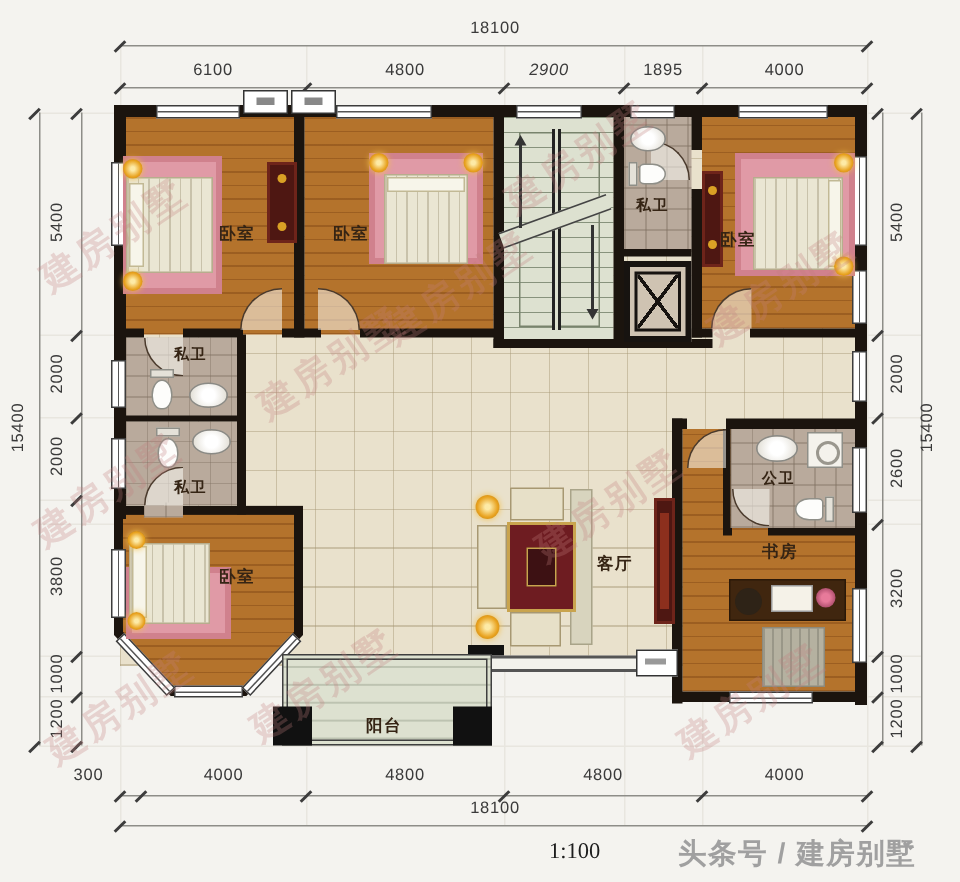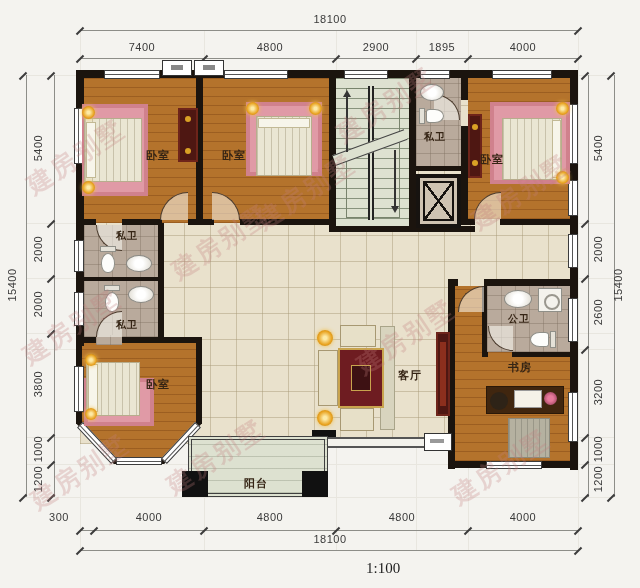--- a/index.html
+++ b/index.html
@@ -70,23 +70,23 @@
   <i class="guide" style="left:26px;top:333px;width:588px;height:1px;"></i>
   <i class="guide" style="left:26px;top:349px;width:588px;height:1px;"></i>
   <i class="guide" style="left:26px;top:437px;width:588px;height:1px;"></i>
   <i class="guide" style="left:26px;top:464px;width:588px;height:1px;"></i>
   <i class="guide" style="left:26px;top:497px;width:588px;height:1px;"></i>
 
   <span class="dt" style="left:280px;top:13px;width:100px;">18100</span>
   <i class="dl" style="left:80px;top:30px;width:498px;height:1px;"></i>
   <i class="tk" style="left:79px;top:26px;"></i>
   <i class="tk" style="left:577px;top:26px;"></i>
-  <span class="dt" style="left:112px;top:41px;width:60px;">7400</span>
+  <span class="dt" style="left:112px;top:41px;width:60px;">6100</span>
   <span class="dt" style="left:240px;top:41px;width:60px;">4800</span>
-  <span class="dt" style="left:346px;top:41px;width:60px;">2900</span>
+  <span class="dt" style="left:336px;top:41px;width:60px;font-style:italic;">2900</span>
   <span class="dt" style="left:412px;top:41px;width:60px;">1895</span>
   <span class="dt" style="left:493px;top:41px;width:60px;">4000</span>
   <i class="dl" style="left:80px;top:58px;width:498px;height:1px;"></i>
   <i class="tk" style="left:79px;top:54px;"></i>
   <i class="tk" style="left:203px;top:54px;"></i>
   <i class="tk" style="left:335px;top:54px;"></i>
   <i class="tk" style="left:415px;top:54px;"></i>
   <i class="tk" style="left:467px;top:54px;"></i>
   <i class="tk" style="left:577px;top:54px;"></i>
 
@@ -345,13 +345,14 @@
   <span class="wm" style="left:24px;top:455px;">建房别墅</span>
   <span class="wm" style="left:165px;top:225px;">建房别墅</span>
   <span class="wm" style="left:160px;top:440px;">建房别墅</span>
   <span class="wm" style="left:330px;top:88px;">建房别墅</span>
   <span class="wm" style="left:350px;top:320px;">建房别墅</span>
   <span class="wm" style="left:465px;top:175px;">建房别墅</span>
   <span class="wm" style="left:445px;top:450px;">建房别墅</span>
   <span class="wm" style="left:250px;top:175px;">建房别墅</span>
 
   <span style="position:absolute;left:366px;top:560px;font-family:'Liberation Serif','DejaVu Serif',serif;font-size:15px;color:#1d1d1d;">1:100</span>
+  <span style="position:absolute;left:452px;top:556px;font-size:19px;font-weight:bold;color:#a0a0a0;letter-spacing:1px;">头条号 / 建房别墅</span>
 </div>
 
 </body></html>

